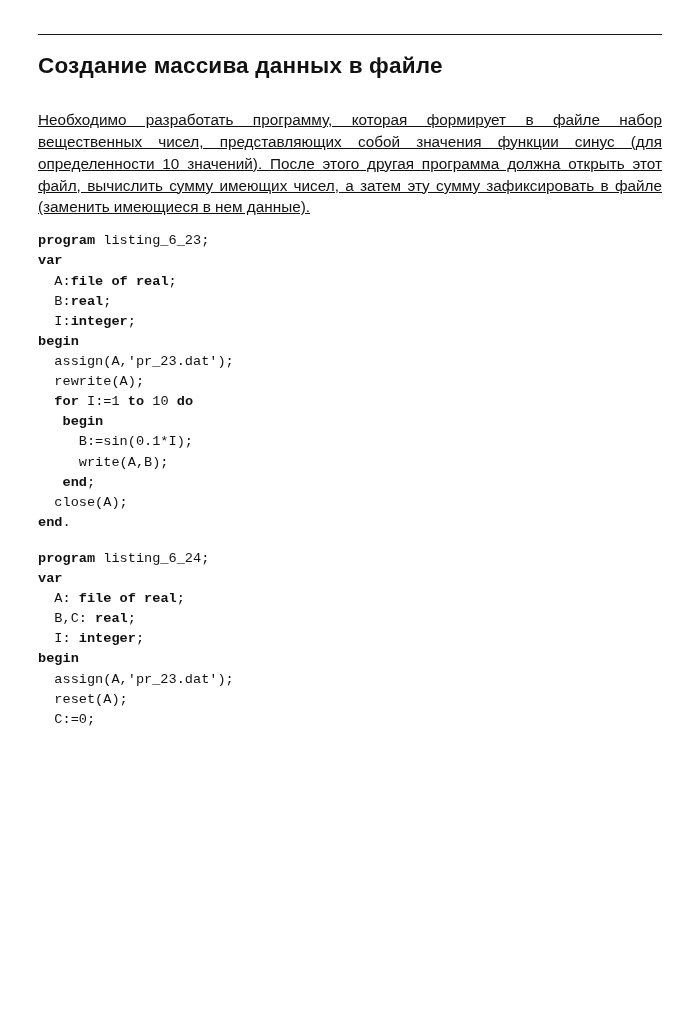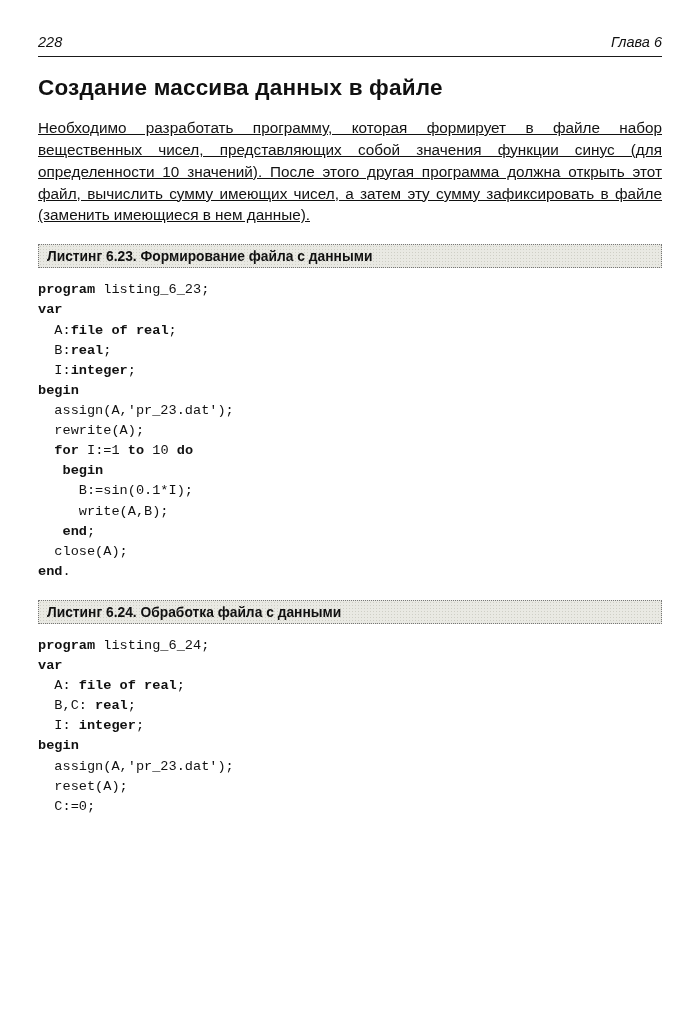--- a/index.html
+++ b/index.html
@@ -27,21 +27,21 @@
     padding-bottom: 6px;
   }
   .head-rule {
     border: none;
     border-top: 1.6px solid #1a1a1a;
     margin: 0 0 18px 0;
   }
   h1.page-title {
     font-size: 22.5px;
     font-weight: bold;
-    margin: 10px 0 16px 0;
+    margin: 10px 0 30px 0;
     letter-spacing: 0.2px;
   }
   p.body-text {
     font-size: 15.3px;
     line-height: 1.43;
     text-align: justify;
     margin: 0 0 13px 0;
     text-decoration: underline;
   }
   code.inline-code {
@@ -67,56 +67,46 @@
   }
   pre.code-block b {
     font-weight: bold;
   }
 </style>
 </head>
 <body>
 
 <div class="page">
 
-  <div class="running-head">
-    <span>228</span>
-    <span>Глава 6</span>
-  </div>
   <hr class="head-rule">
 
   <h1 class="page-title">Создание массива данных в файле</h1>
 
   <p class="body-text">Необходимо разработать программу, которая формирует в файле набор вещественных чисел, представляющих собой значения функции синус (для определенности 10 значений). После этого другая программа должна открыть этот файл, вычислить сумму имеющих чисел, а затем эту сумму зафиксировать в файле (заменить имеющиеся в нем данные).</p>
 
 
-  <div class="listing-caption">
-    <span>Листинг 6.23. Формирование файла с данными</span>
-  </div>
 
   <pre class="code-block"><b>program</b> listing_6_23;
 <b>var</b>
   A:<b>file</b> <b>of</b> <b>real</b>;
   B:<b>real</b>;
   I:<b>integer</b>;
 <b>begin</b>
   assign(A,'pr_23.dat');
   rewrite(A);
   <b>for</b> I:=1 <b>to</b> 10 <b>do</b>
    <b>begin</b>
      B:=sin(0.1*I);
      write(A,B);
    <b>end</b>;
   close(A);
 <b>end</b>.</pre>
 
 
 
-  <div class="listing-caption">
-    <span>Листинг 6.24. Обработка файла с данными</span>
-  </div>
 
   <pre class="code-block"><b>program</b> listing_6_24;
 <b>var</b>
   A: <b>file</b> <b>of</b> <b>real</b>;
   B,C: <b>real</b>;
   I: <b>integer</b>;
 <b>begin</b>
   assign(A,'pr_23.dat');
   reset(A);
   C:=0;</pre>

